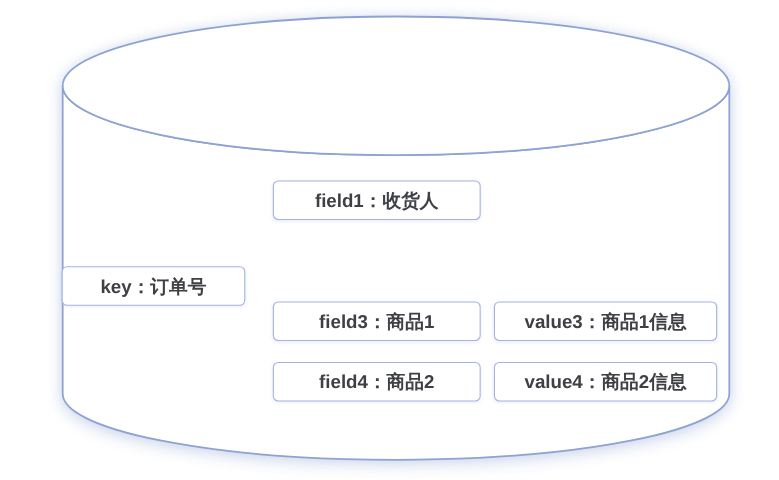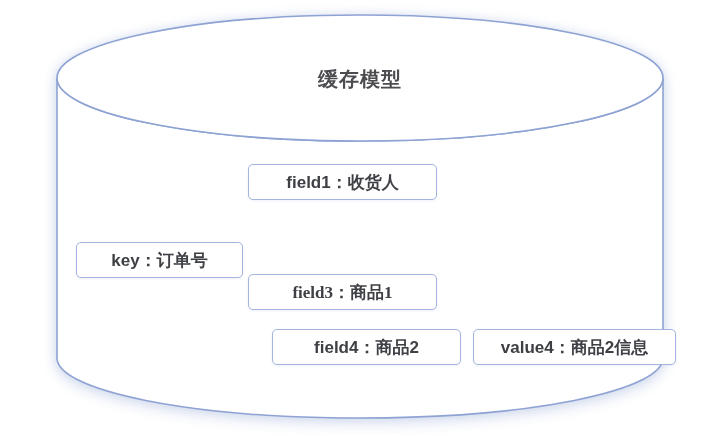--- a/index.html
+++ b/index.html
@@ -32,50 +32,52 @@
     box-sizing:border-box;
     height:36px;
     border:1.5px solid var(--box-border);
     border-radius:5px;
     background:#ffffff;
     display:flex;align-items:center;justify-content:center;
     font-size:17px;font-weight:600;color:var(--text);
     box-shadow:0 1px 3px rgba(160,175,220,.18);
     white-space:nowrap;
   }
-  .key-node{left:76px;top:242px;width:167px;}
+  .key-node{left:56px;top:242px;width:167px;}
   .field-node{left:248px;width:189px;}
   .value-node{left:449px;width:203px;}
-  .row-0{top:164px;} .row-1{top:219px;} .row-2{top:274px;font-family:Liberation Serif, serif;} .row-3{top:329px;margin-left:24px;}
+  .row-0{top:164px;} .row-1{top:219px;} .row-2{top:274px;} .row-3{top:329px;}
 </style>
 </head>
 <body>
 
 <div class="stage">
 
   <svg class="cylinder-svg" width="708" height="436" viewBox="0 0 708 436" aria-hidden="true">
 
     <path class="cyl-shape" d="M 57 78 A 303 63 0 0 0 663 78 L 663 358 A 303 60 0 0 1 57 358 Z"></path>
 
     <ellipse class="cyl-shape" cx="360" cy="78" rx="303" ry="63"></ellipse>
   </svg>
 
-  <div class="diagram-title">缓存模型</div>
 
   <div class="node key-node">
     <span>key：订单号</span>
   </div>
 
   <div class="node field-node row-0">
     <span>field1：收货人</span>
   </div>
   <div class="node field-node row-2">
     <span>field3：商品1</span>
   </div>
   <div class="node field-node row-3">
     <span>field4：商品2</span>
   </div>
 
+  <div class="node value-node row-2">
+    <span>value3：商品1信息</span>
+  </div>
   <div class="node value-node row-3">
     <span>value4：商品2信息</span>
   </div>
 
 </div>
 
 </body></html>

